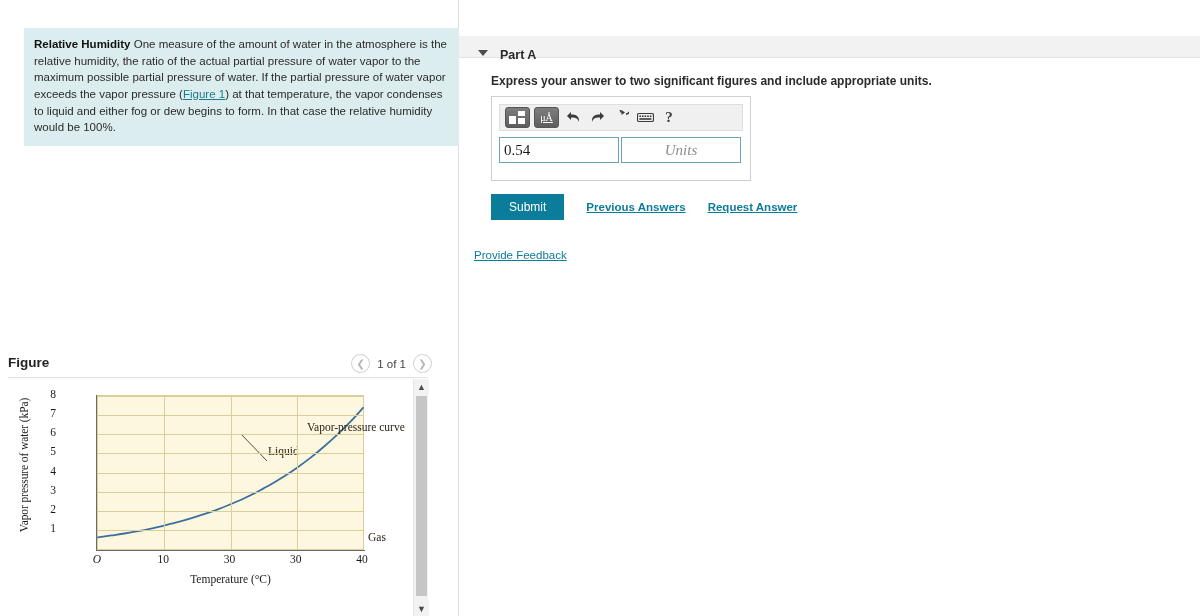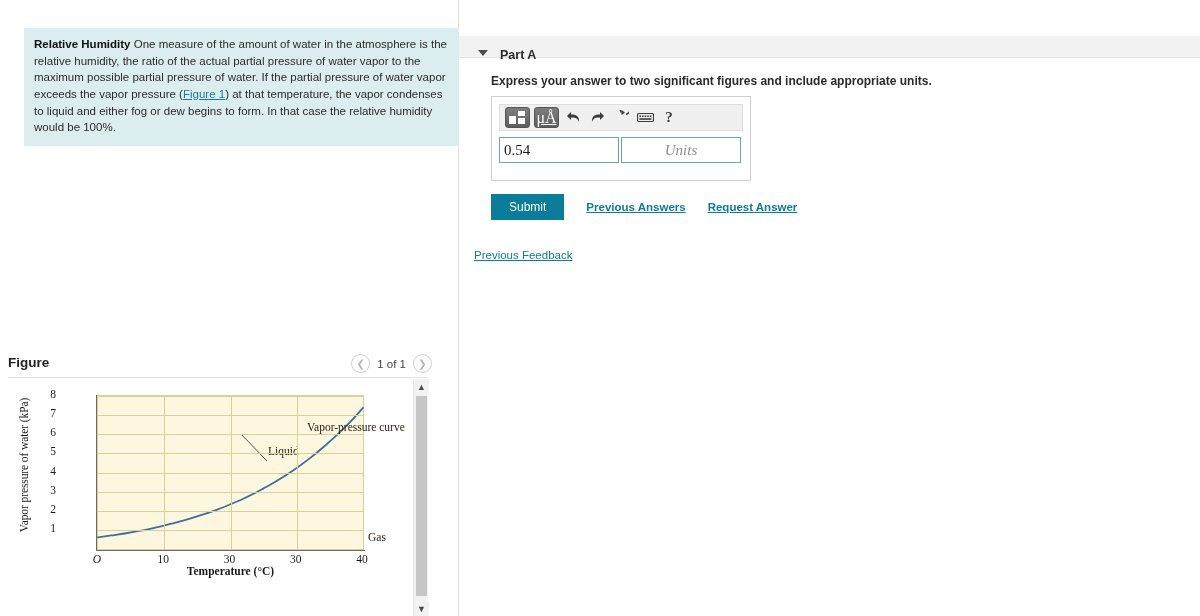--- a/index.html
+++ b/index.html
@@ -104,22 +104,22 @@
   .ytick {
     position: absolute; right: 364px; width: 30px; text-align: right;
     font-family: "Liberation Serif", serif; font-size: 11.5px; color: #1a1a1a;
   }
   .xtick {
     position: absolute; top: 172px; width: 40px; text-align: center;
     font-family: "Liberation Serif", serif; font-size: 11.5px; color: #1a1a1a;
   }
   .xtick.origin { font-style: italic; }
   .xlabel {
-    position: absolute; left: 97px; top: 184px; width: 267px; text-align: center;
-    font-family: "Liberation Serif", serif; font-size: 11.5px; color: #1a1a1a; font-weight: bold;
+    position: absolute; left: 97px; top: 192px; width: 267px; text-align: center;
+    font-family: "Liberation Serif", serif; font-size: 11.5px; color: #1a1a1a;
   }
   .axis-line-y {
     position: absolute; left: 96px; top: 14px; width: 1px; height: 156px; background: #6b6b6b;
   }
   .axis-line-x {
     position: absolute; left: 96px; top: 169px; width: 269px; height: 1px; background: #6b6b6b;
   }
   .ann {
     position: absolute;
     font-family: "Liberation Serif", serif;
@@ -184,21 +184,21 @@
   }
   .tpl-icon { position: relative; width: 17px; height: 14px; }
   .tpl-icon i {
     position: absolute; background: #fff; display: block;
   }
   .tpl-icon i.a { left: 0; top: 5px; width: 7px; height: 8px; }
   .tpl-icon i.b { left: 9px; top: 0px; width: 7px; height: 5px; }
   .tpl-icon i.c { left: 9px; top: 7px; width: 7px; height: 6px; }
   .mu-icon {
     color: #fff; font-family: "Liberation Serif", serif;
-    font-size: 16px; line-height: 1; text-decoration: underline;
+    font-size: 10px; line-height: 1; text-decoration: underline;
   }
   .tb-ico {
     width: 20px; height: 21px; display: flex; align-items: center; justify-content: center;
     cursor: pointer; color: #3b3b3b;
   }
   .tb-ico.help { font-size: 15px; font-weight: bold; font-family: "Liberation Serif", serif; }
   .tb-ico svg { display: block; }
 
   .field-row {
     position: absolute; left: 7px; top: 40px; display: flex; gap: 2px;
@@ -371,14 +371,14 @@
       </div>
     </div>
 
     <div class="submit-row">
       <button class="submit-btn">Submit</button>
       <span class="link-btn">Previous Answers</span>
       <span class="link-btn">Request Answer</span>
     </div>
   </div>
 
-  <div class="feedback-link">Previous Feedback</div>
+  <div class="feedback-link">Provide Feedback</div>
 </div>
 
 </body></html>

